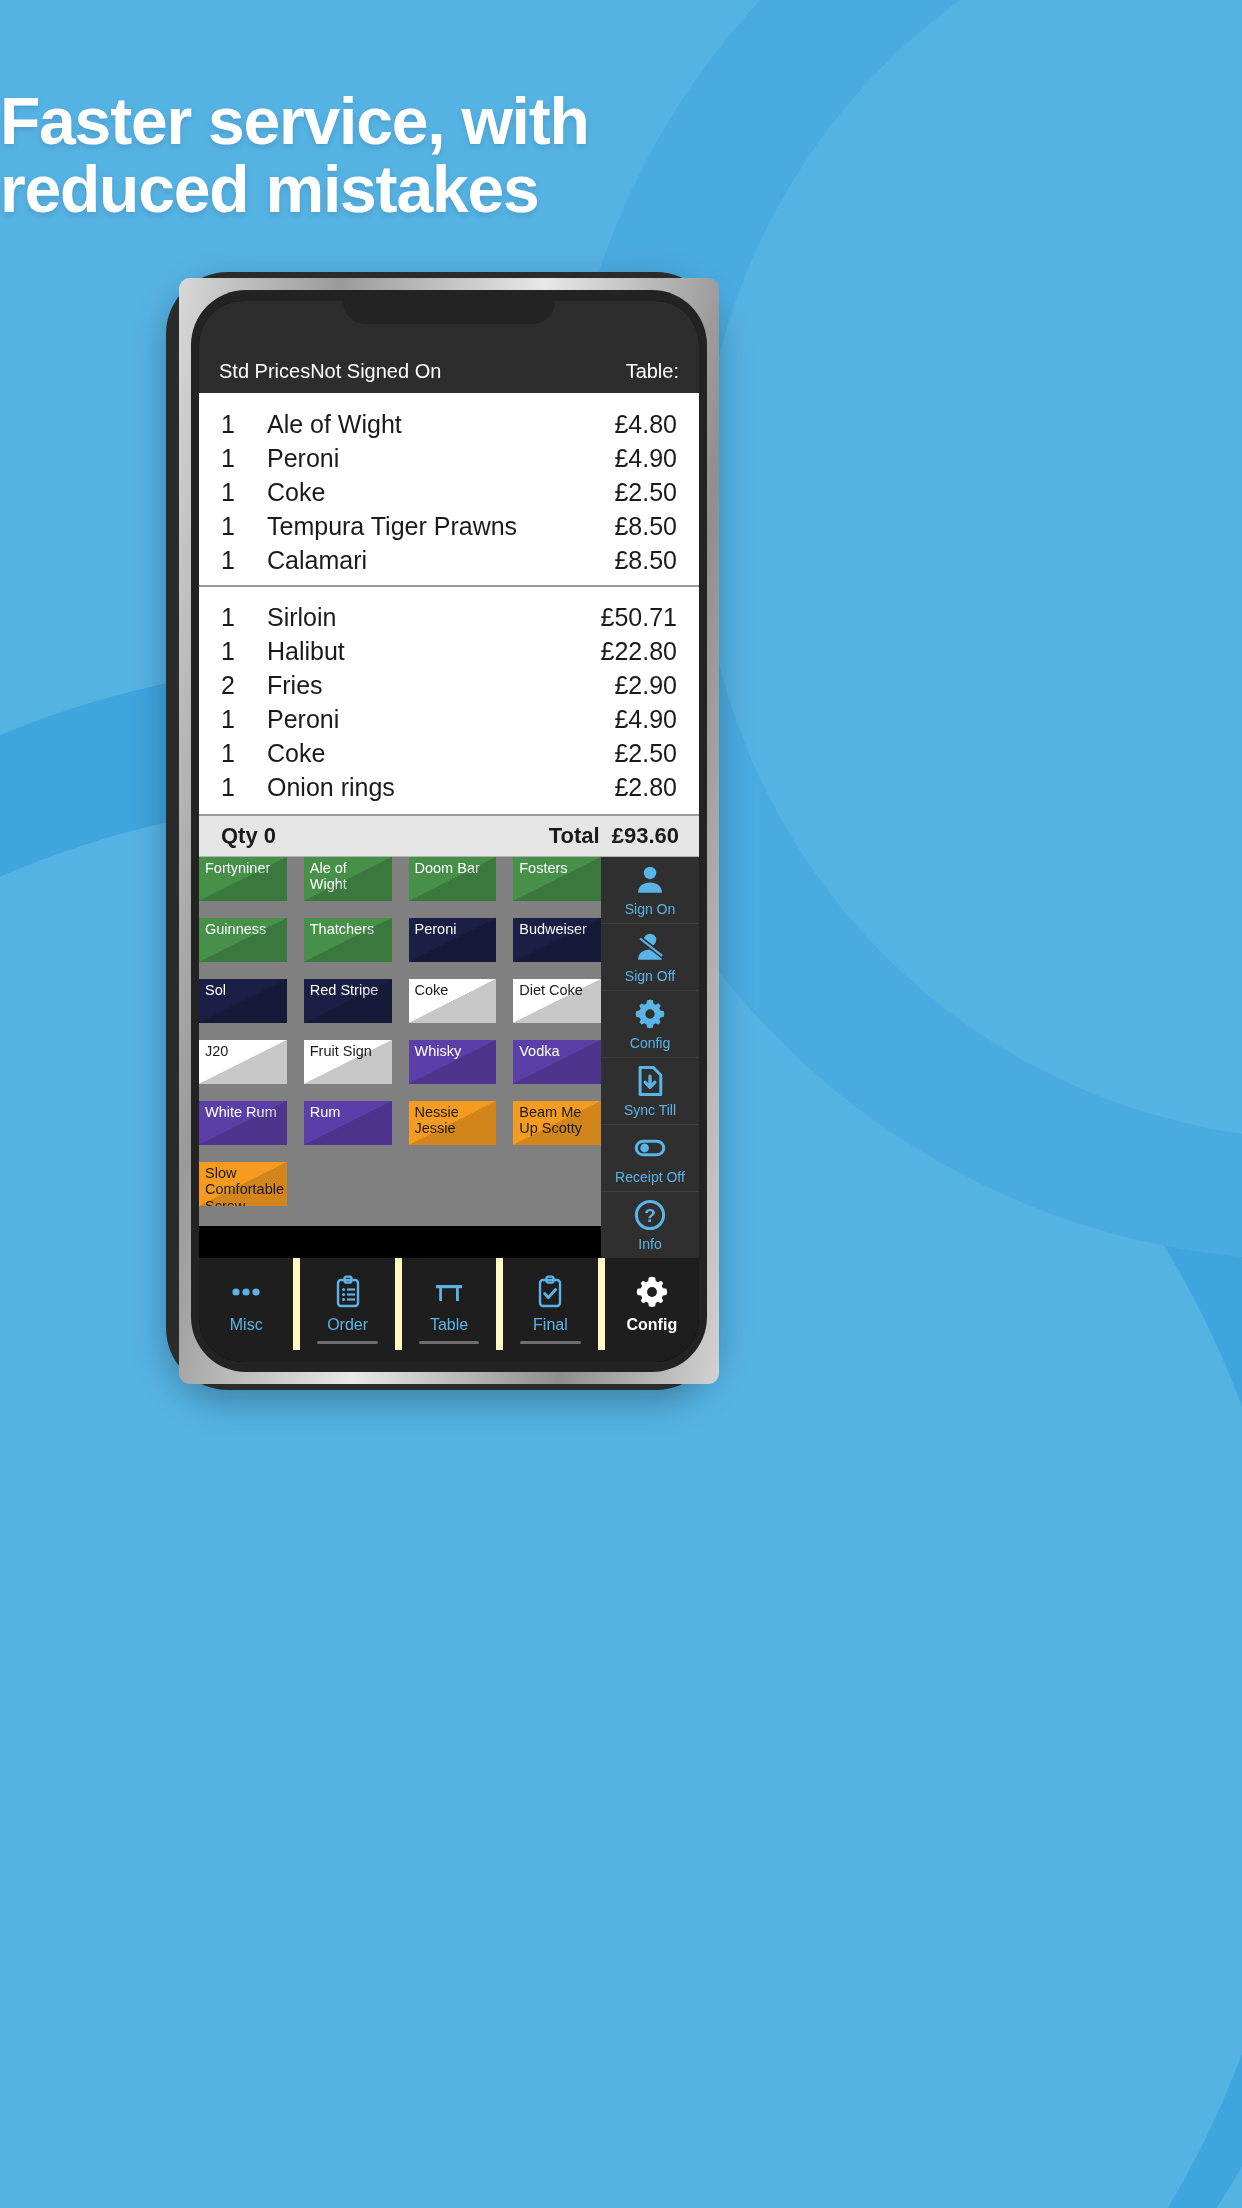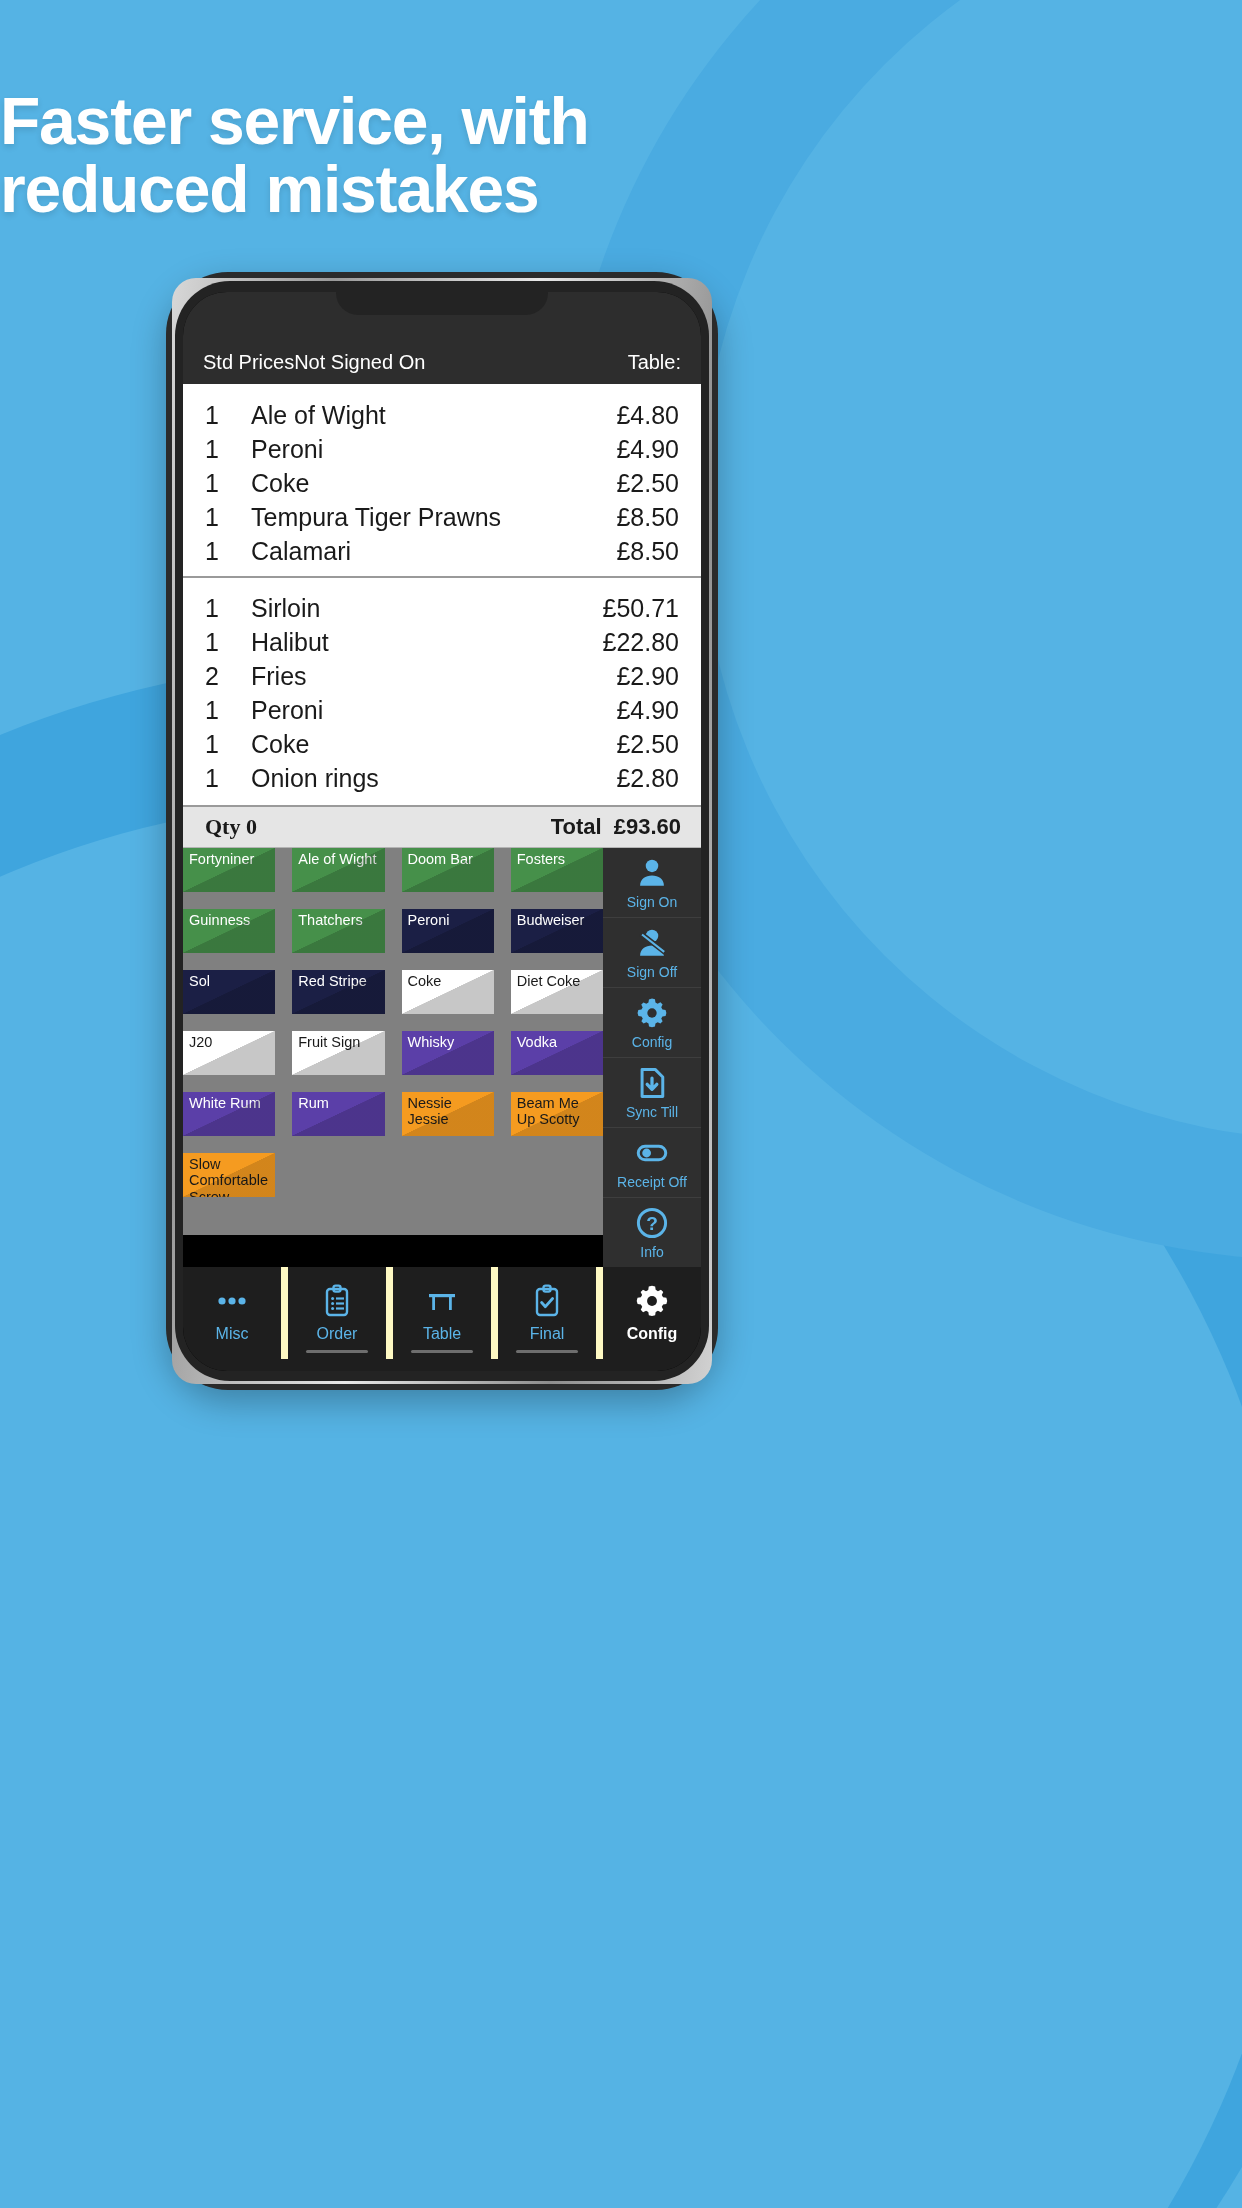--- a/index.html
+++ b/index.html
@@ -60,23 +60,24 @@
     position: absolute;
     left: 166px; top: 272px;
     width: 552px; height: 1118px;
     background: #2b2b2b;
     border-radius: 62px;
     box-shadow: 0 12px 34px rgba(0,0,0,0.28);
     padding: 6px;
   }
   .phone-rim {
     width: 100%; height: 100%;
-    border-radius: 24px;
+    border-radius: 11px;
     background: linear-gradient(100deg,#d8d8d8 0%,#9a9a9a 22%,#e8e8e8 50%,#8e8e8e 78%,#d2d2d2 100%);
-    padding: 3px;
+    padding: 12px;
+    margin-left: 7px;
   }
   .phone-body {
     width: 100%; height: 100%;
     background: #232323;
     border-radius: 55px;
     padding: 11px 8px 10px 8px;
     position: relative;
     overflow: hidden;
   }
   .notch {
@@ -144,21 +145,21 @@
     border-bottom: 1px solid #b4b4b4;
     display: flex;
     align-items: center;
     padding: 0 20px 0 22px;
     height: 43px;
     font-size: 22px;
     font-weight: bold;
     color: #1a1a1a;
     flex: 0 0 auto;
   }
-  .totals .t-left { flex: 1 1 auto; font-family: Liberation Serif, serif; }
+  .totals .t-left { flex: 1 1 auto; }
   .totals .t-right { flex: 0 0 auto; }
   .totals .t-right .tl { margin-right: 12px; }
 
   
   .mid {
     flex: 1 1 auto;
     display: flex;
     min-height: 0;
     background: #000;
   }

